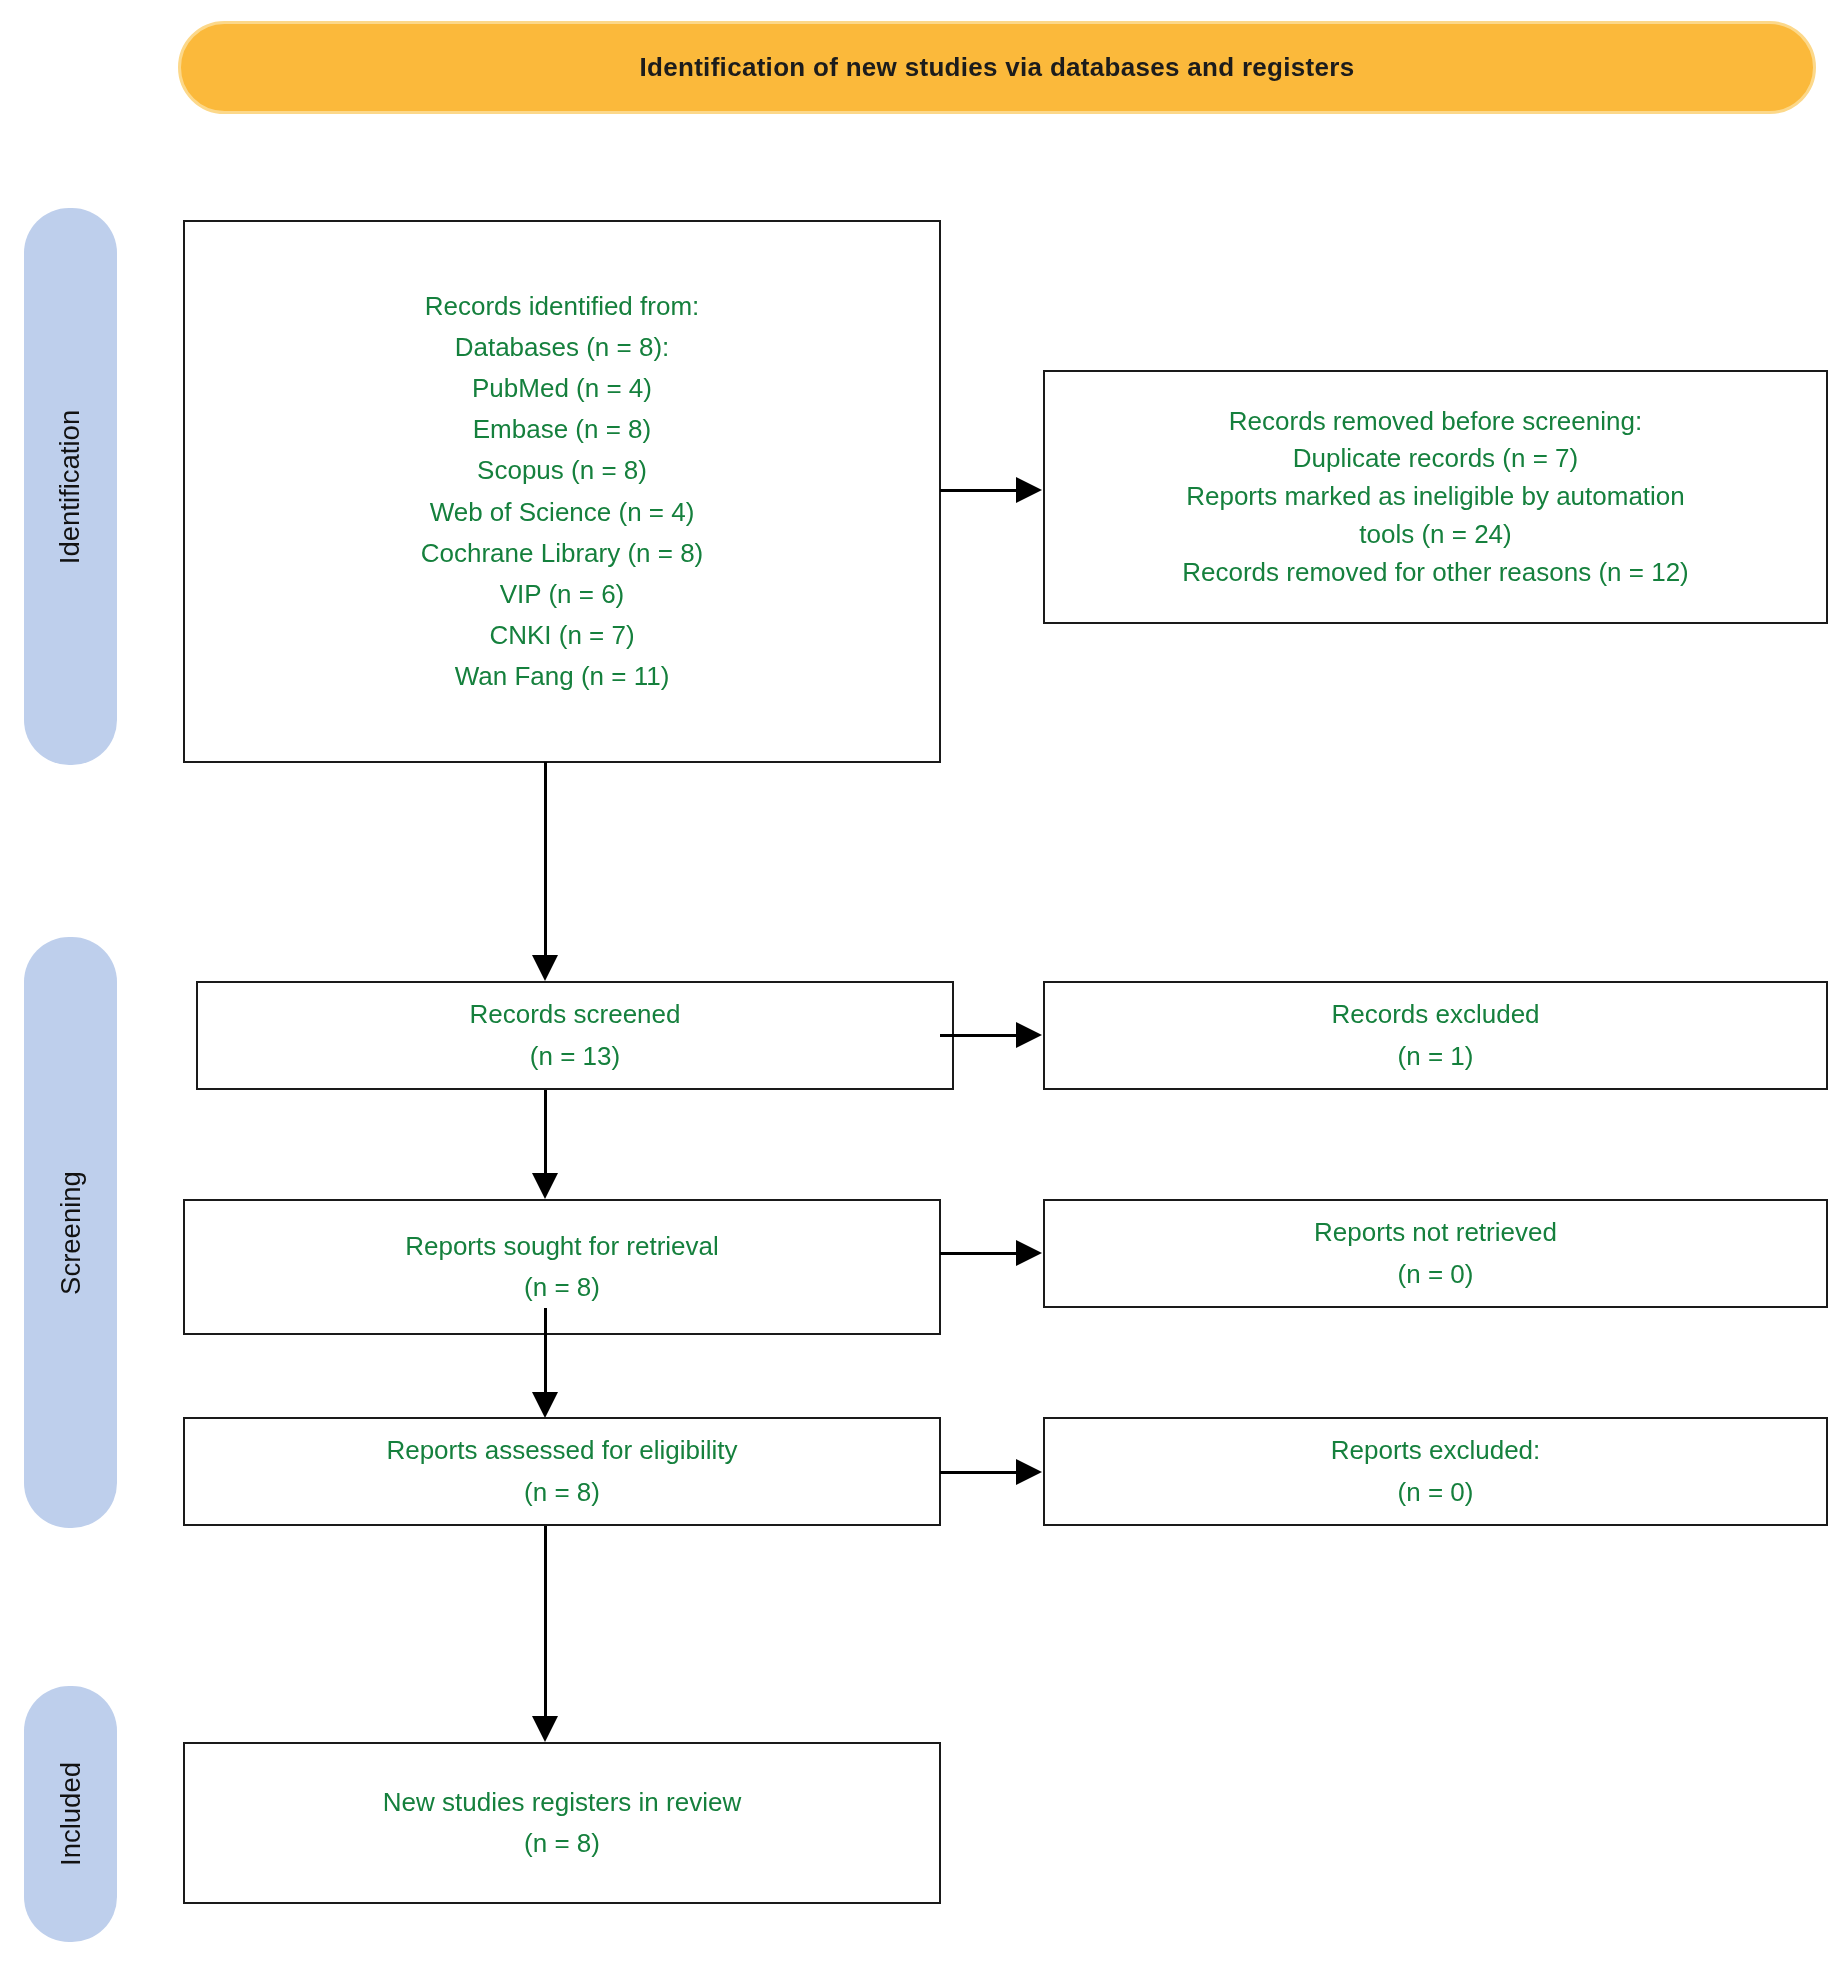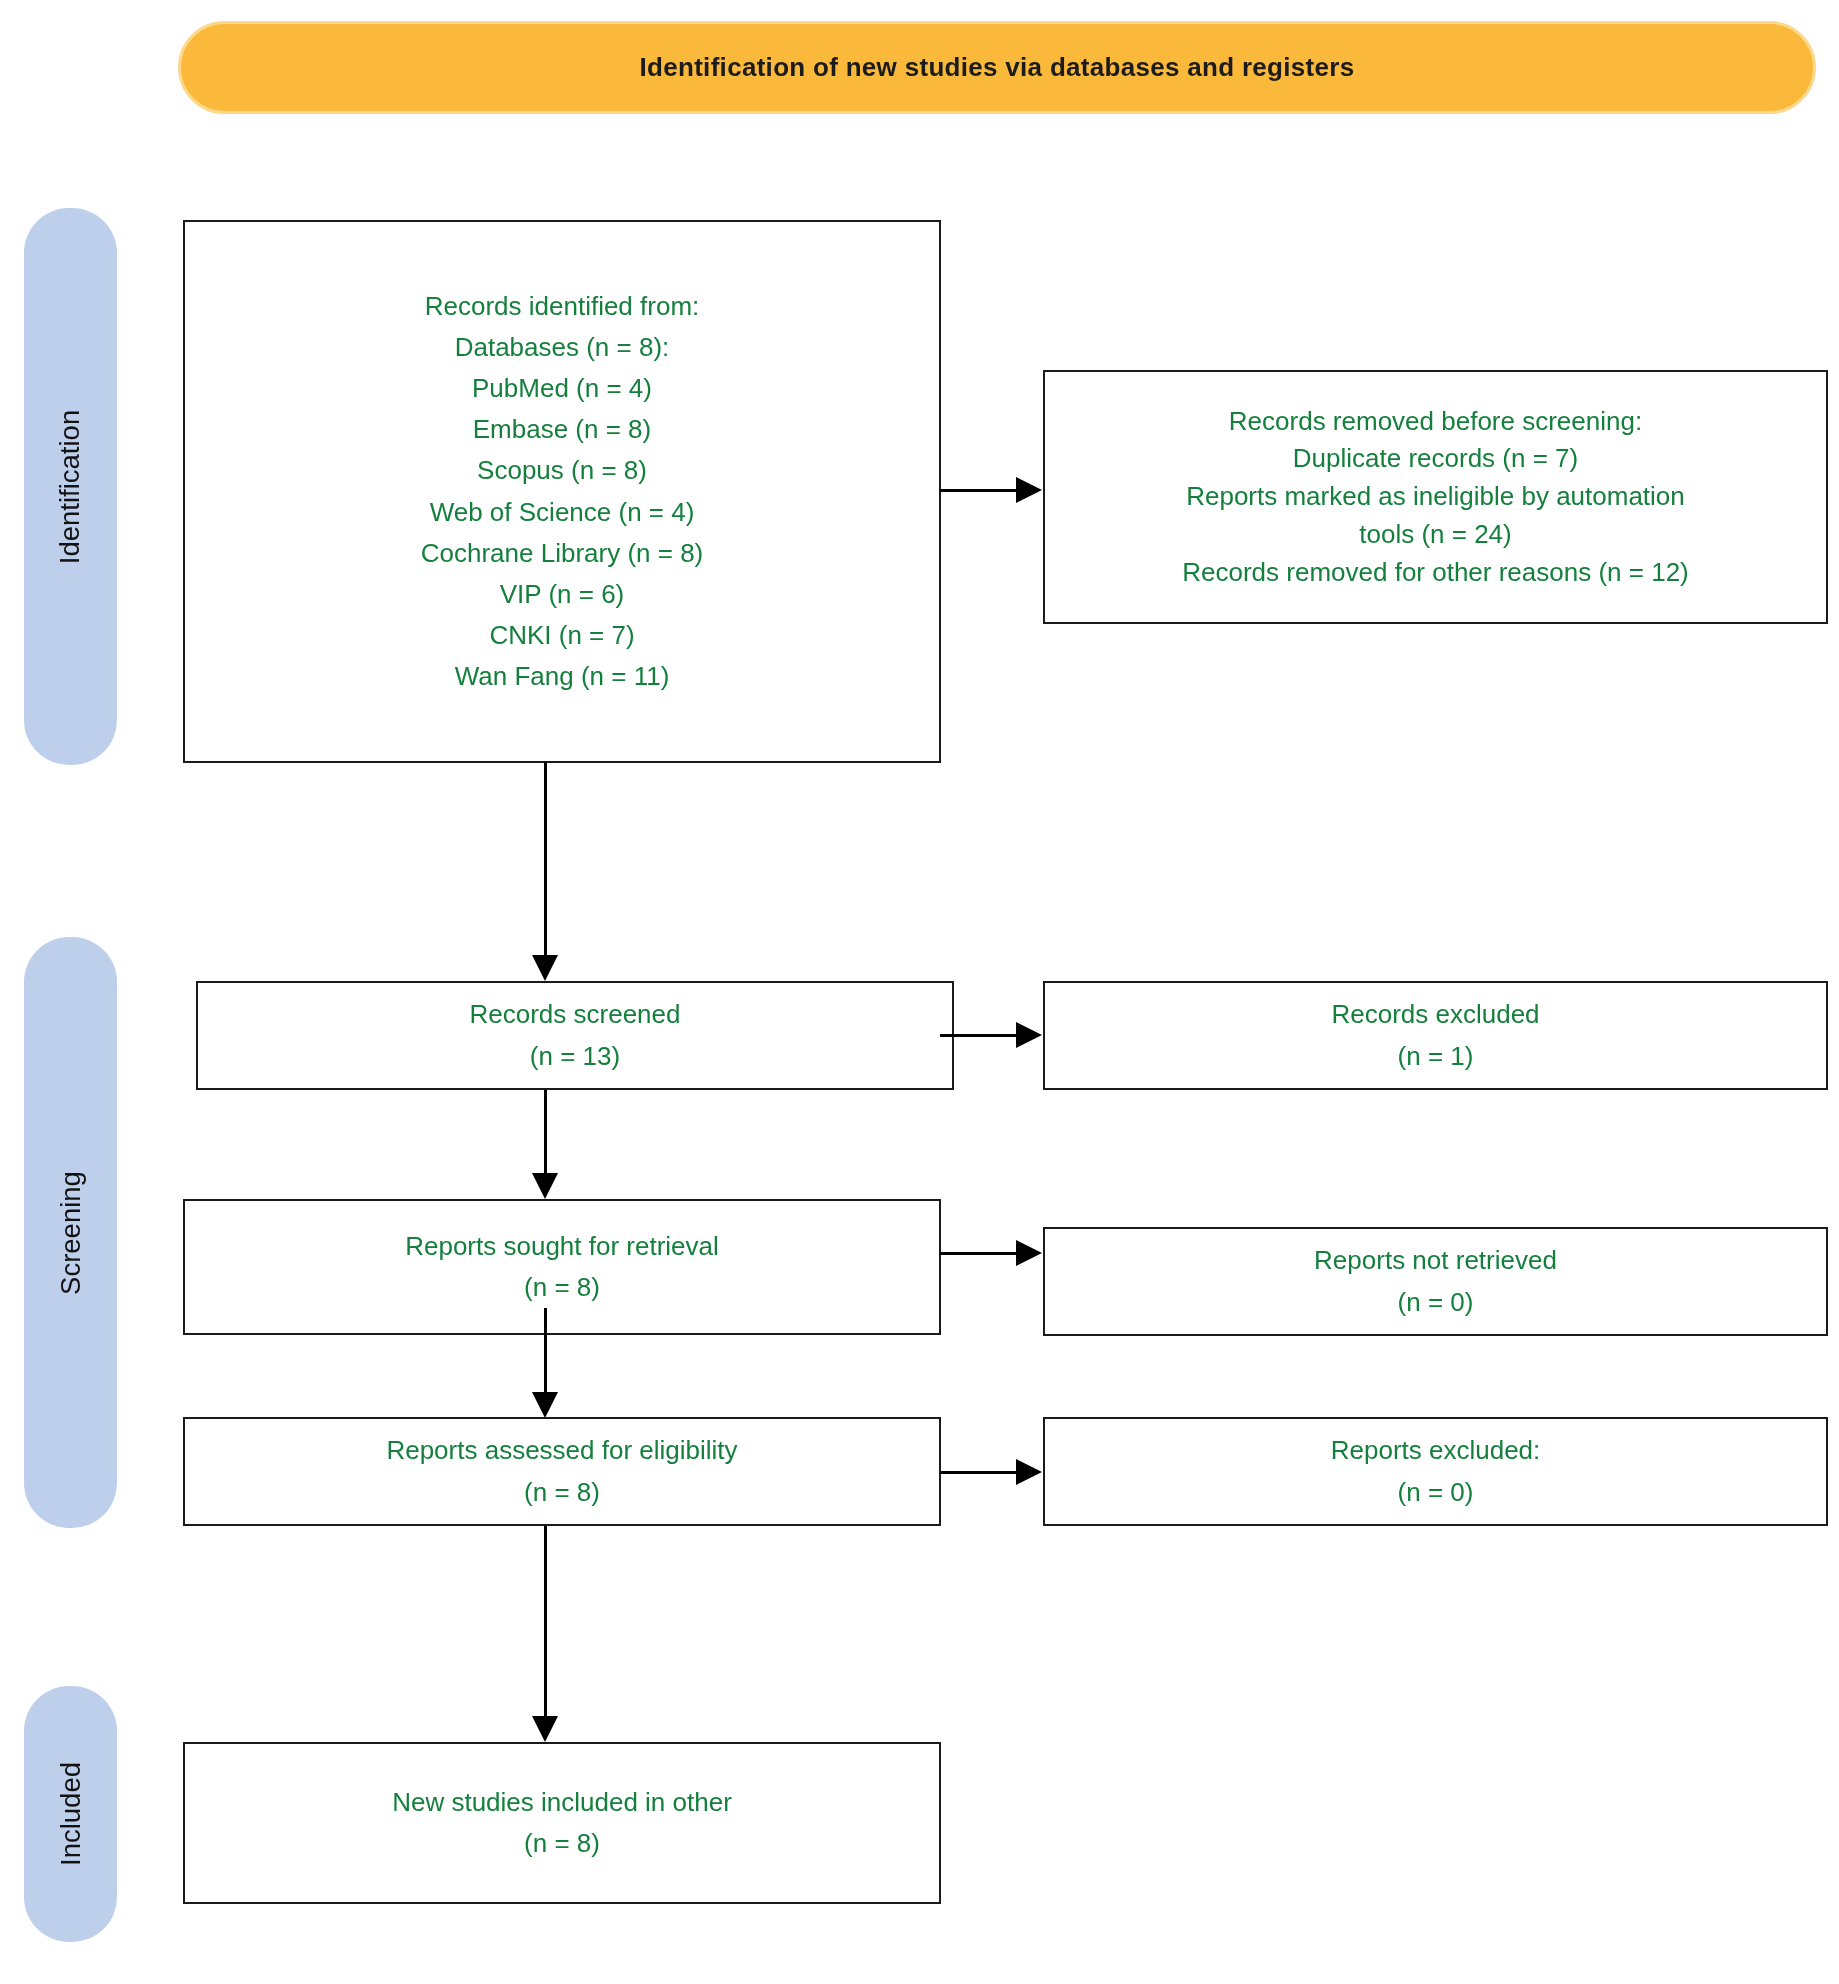--- a/index.html
+++ b/index.html
@@ -32,21 +32,21 @@
     display:flex; flex-direction:column; align-items:center; justify-content:center;
     text-align:center; font-size:26px; line-height:1.58; color:#15803d;
     padding:6.4px 13px;
   }
   .box .line { width:100%; }
   #box-records-identified   { left:183px;  top:220px;  width:758px; height:543px; }
   #box-records-removed      { left:1043px; top:370px;  width:785px; height:254px; line-height:1.45; }
   #box-records-screened     { left:196px;  top:981px; width:758px; height:109px; }
   #box-records-excluded     { left:1043px; top:981px; width:785px; height:109px; }
   #box-reports-sought       { left:183px;  top:1199px; width:758px; height:136px; }
-  #box-reports-not-retrieved{ left:1043px; top:1199px; width:785px; height:109px;margin-top:28px; }
+  #box-reports-not-retrieved{ left:1043px; top:1199px; width:785px; height:109px; }
   #box-reports-assessed     { left:183px;  top:1417px; width:758px; height:109px; }
   #box-reports-excluded     { left:1043px; top:1417px; width:785px; height:109px; }
   #box-new-studies          { left:183px;  top:1742px; width:758px; height:162px; }
 
   
   .varrow { position:absolute; width:2.6px; background:#000; }
   .varrow::after {
     content:""; position:absolute; left:50%; bottom:-26px; transform:translateX(-50%);
     border:13px solid transparent; border-bottom:0; border-top:26px solid #000;
   }
@@ -127,21 +127,21 @@
     <div class="line">Reports assessed for eligibility</div>
     <div class="line">(n = 8)</div>
   </div>
 
   <div class="box" id="box-reports-excluded">
     <div class="line">Reports excluded:</div>
     <div class="line">(n = 0)</div>
   </div>
 
   <div class="box" id="box-new-studies">
-    <div class="line">New studies included in other</div>
+    <div class="line">New studies registers in review</div>
     <div class="line">(n = 8)</div>
   </div>
 
   <div class="varrow" id="arrow-v1"></div>
   <div class="varrow" id="arrow-v2"></div>
   <div class="varrow" id="arrow-v3"></div>
   <div class="varrow" id="arrow-v4"></div>
 
   <div class="harrow" id="arrow-h1"></div>
   <div class="harrow" id="arrow-h2"></div>

